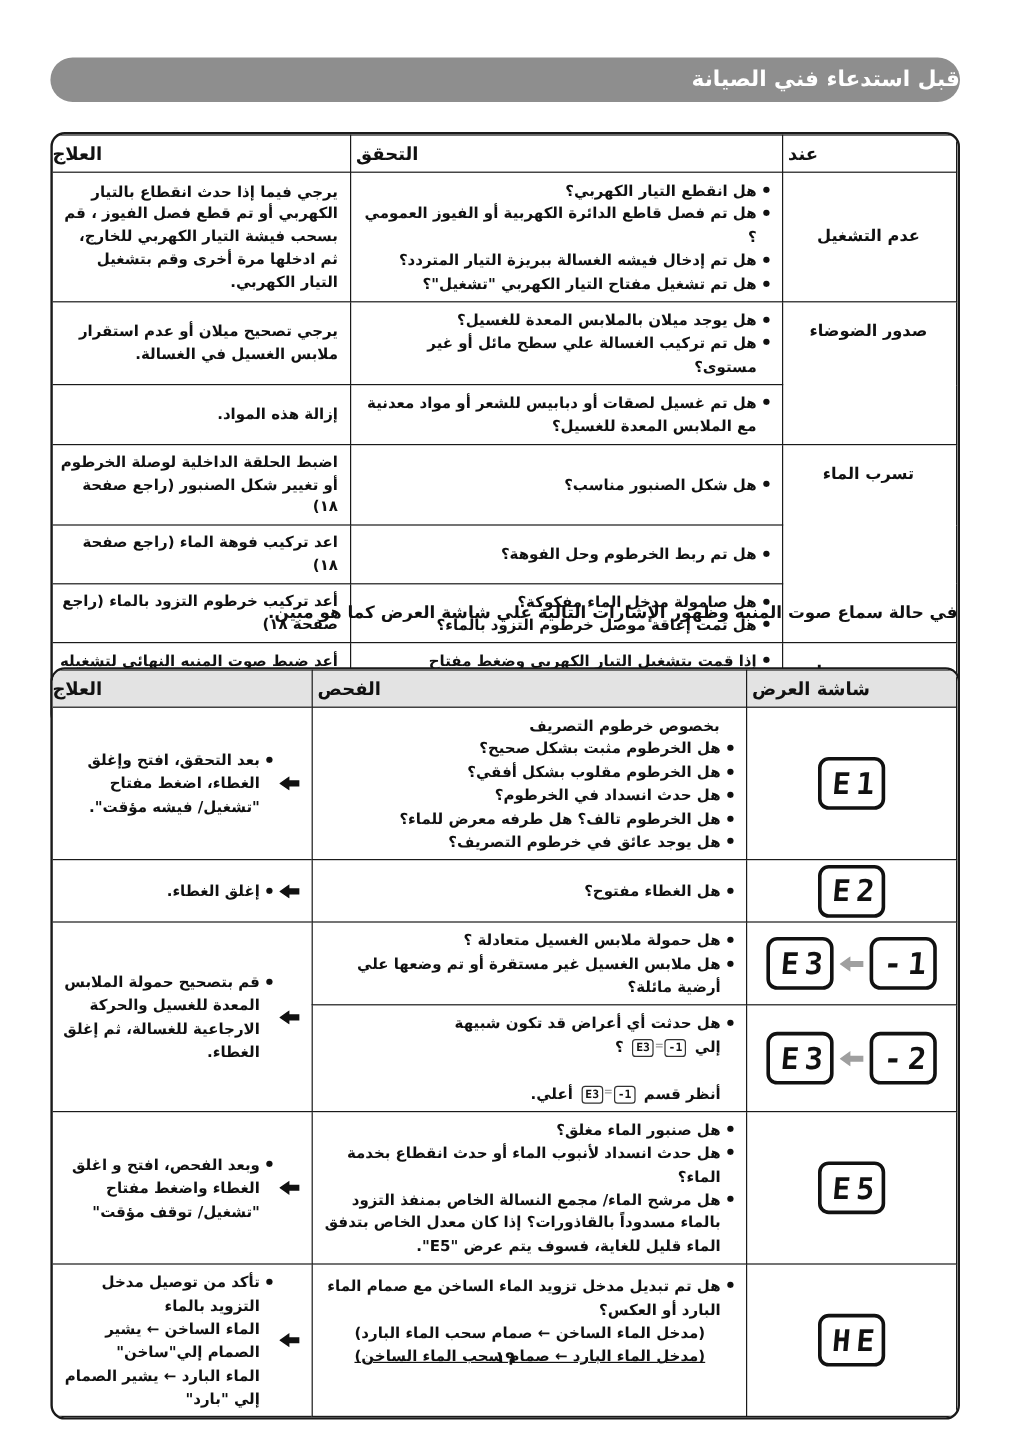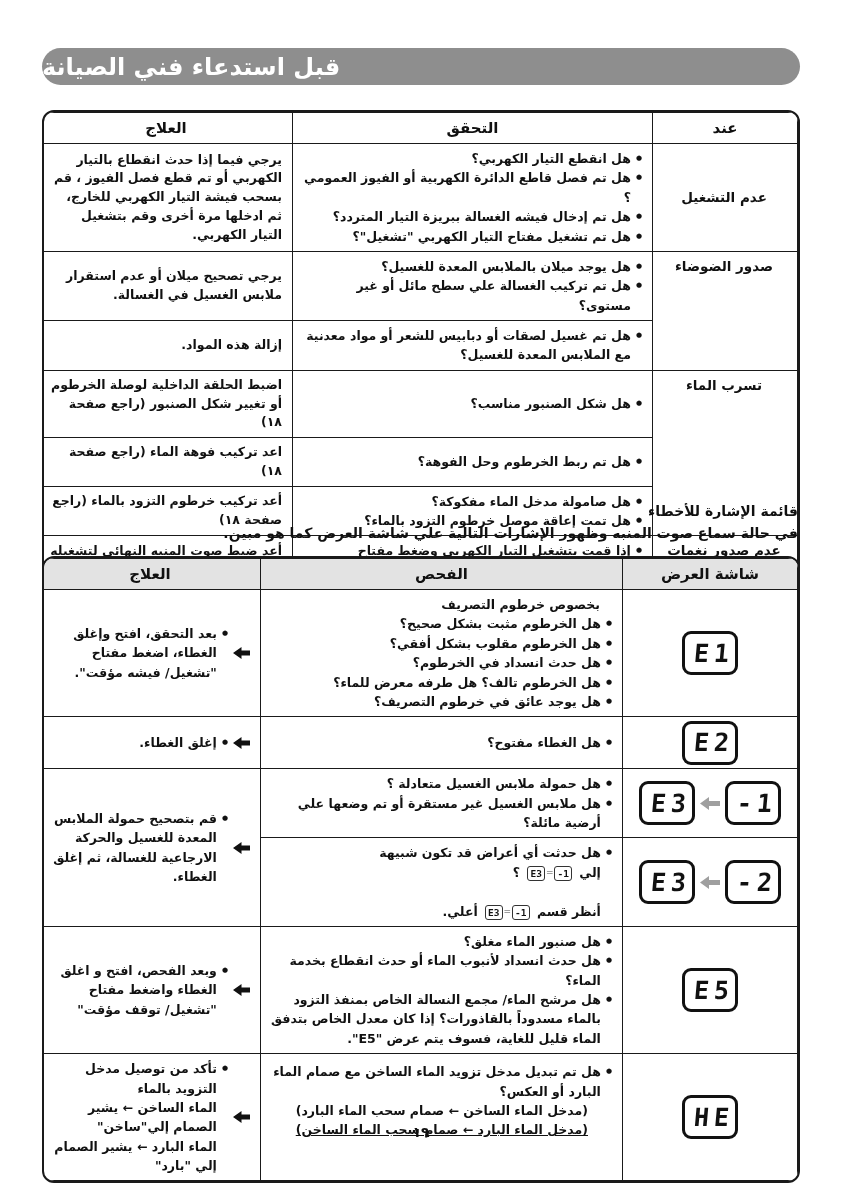--- a/index.html
+++ b/index.html
@@ -7,38 +7,38 @@
   body {
     width:842px; height:1191px; background:#ffffff; color:#111;
     font-family:"DejaVu Sans", sans-serif; direction:rtl;
   }
   .page { position:relative; width:842px; height:1191px; overflow:hidden; background:#fff; }
 
   
   .banner {
     position:absolute; top:48px; right:42px; width:758px; height:37px;
     background:#8e8e8e; border-radius:19px;
-    display:flex; align-items:center; justify-content:flex-end;
-    color:#fff; font-size:24px; font-weight:bold; letter-spacing:1px;
+    display:flex; align-items:center; justify-content:flex-start;
+    color:#fff; font-size:18px; font-weight:bold; letter-spacing:1px;
   }
 
   
   .tbl-wrap {
     position:absolute; right:42px; width:758px;
     border:2px solid #1a1a1a; border-radius:12px; overflow:hidden; background:#fff;
   }
   .tbl1 { top:110px; }
   .tbl2 { top:556px; }
   table { border-collapse:collapse; width:100%; table-layout:fixed; }
   th, td { border:1px solid #1a1a1a; padding:3px 8px; font-size:12.5px; font-weight:bold; vertical-align:middle; }
-  th { text-align:center; font-size:15px; padding:6px 4px; }
+  th { text-align:left; font-size:15px; padding:6px 4px; }
   .tbl2 th { background:#e3e3e3; }
 
   td.when { text-align:center; font-size:13.5px; padding-right:10px; vertical-align:middle; }
-  td.when.top { vertical-align:top; padding-top:6px; }
+  td.when.top { vertical-align:top; padding-top:16px; }
   td.checks { vertical-align:middle; padding:5px 10px; }
   td.remedy { text-align:right; padding:5px 10px; line-height:1.5; }
 
   .ck { display:flex; align-items:flex-start; gap:5px; line-height:1.55; text-align:right; }
   .blt { flex:0 0 auto; font-size:7px; line-height:1; margin-top:6px; }
   .ck-heading { line-height:1.55; padding-right:12px;text-align:right; }
 
   
   .rem2 { display:flex; align-items:center; gap:5px; }
   .rem2 .arrow { flex:0 0 auto; }
@@ -189,21 +189,20 @@
                 <span>هل تم إيقاف تشغيل المنبه النهائي؟</span>
               </div>
         </td>
         <td class="remedy">أعد ضبط صوت المنبه النهائي لتشغيله بالرجوع إلي "إذا رغبت بإيقاف تشغيل صوت المنبه النهائي (صفحة ١١)"</td>
       </tr>
     </tbody>
       </table>
   </div>
 
   <div class="err-head">
-    <div>قائمة الإشارة للأخطاء</div>
     <div>في حالة سماع صوت المنبه وظهور الإشارات التالية علي شاشة العرض كما هو مبين.</div>
   </div>
 
   <div class="tbl-wrap tbl2">
     <table>
       <colgroup>
           <col style="width:175px">
           <col style="width:362px">
           <col style="width:221px">
         </colgroup>

